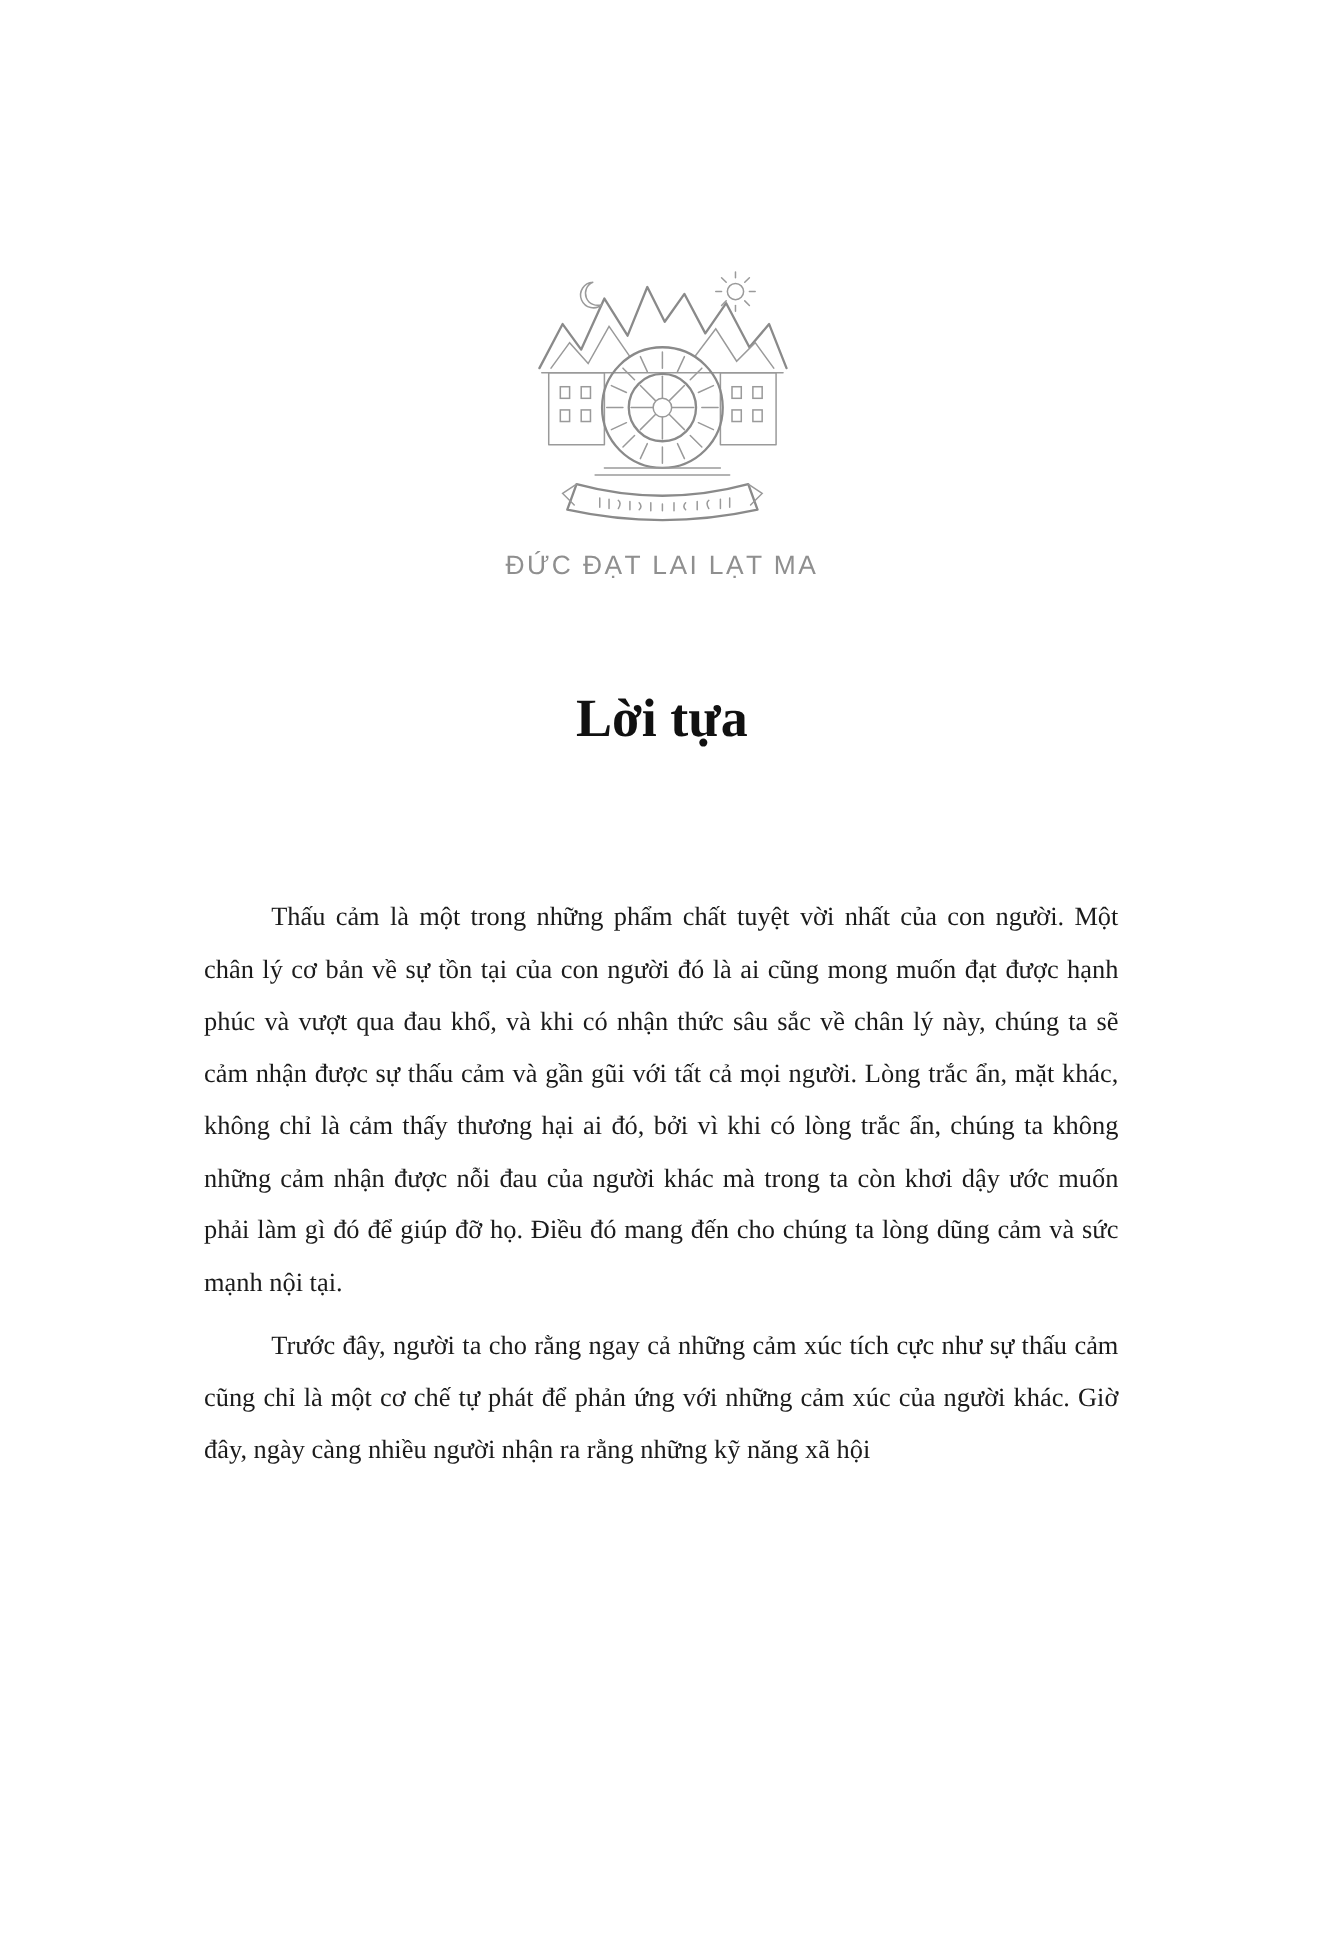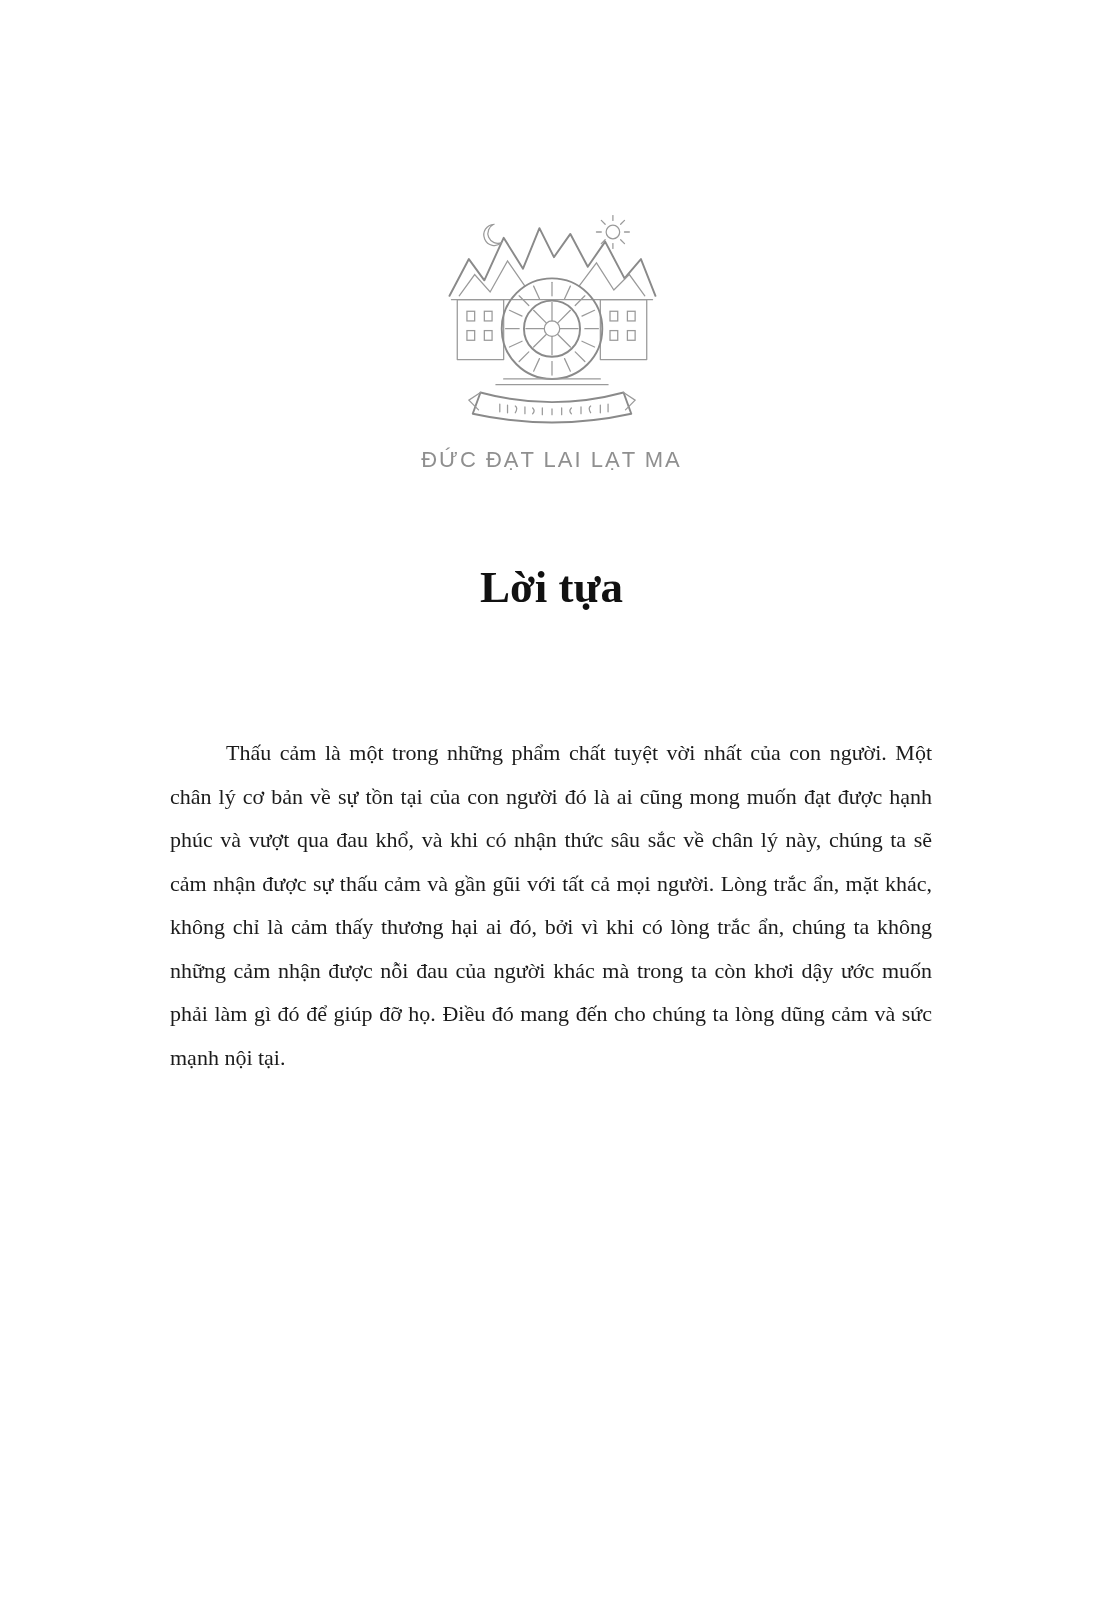--- a/index.html
+++ b/index.html
@@ -1,21 +1,21 @@
 <!DOCTYPE html>
 <html><head>
 <meta charset="utf-8">
 <style>
   * { margin: 0; padding: 0; box-sizing: border-box; }
   html, body { background: #ffffff; }
   .page {
     position: relative;
     width: 1103px;
     height: 1211px;
-    margin: 5px auto;
+    margin: 16px auto;
     background: #ffffff;
     overflow: hidden;
     font-family: "Liberation Serif", serif;
     color: #1b1b1b;
   }
   .emblem-wrap {
     position: absolute;
     top: 198px;
     left: 0;
     width: 100%;
@@ -165,20 +165,21 @@
       </g>
     </svg>
   </div>
 
   <div class="emblem-caption">ĐỨC ĐẠT LAI LẠT MA</div>
 
   <h1 class="page-title">Lời tựa</h1>
 
   <div class="body-text">
     <p>Thấu cảm là một trong những phẩm chất tuyệt vời nhất của con người. Một chân lý cơ bản về sự tồn tại của con người đó là ai cũng mong muốn đạt được hạnh phúc và vượt qua đau khổ, và khi có nhận thức sâu sắc về chân lý này, chúng ta sẽ cảm nhận được sự thấu cảm và gần gũi với tất cả mọi người. Lòng trắc ẩn, mặt khác, không chỉ là cảm thấy thương hại ai đó, bởi vì khi có lòng trắc ẩn, chúng ta không những cảm nhận được nỗi đau của người khác mà trong ta còn khơi dậy ước muốn phải làm gì đó để giúp đỡ họ. Điều đó mang đến cho chúng ta lòng dũng cảm và sức mạnh nội tại.</p>
+    <p>Trước đây, người ta cho rằng ngay cả những cảm xúc tích cực như sự thấu cảm cũng chỉ là một cơ chế tự phát để phản ứng với những cảm xúc của người khác. Giờ đây, ngày càng nhiều người nhận ra rằng những kỹ năng xã hội</p>
   </div>
 
   <div class="footer">
     <span class="section-label">Lời tựa</span>
     <span class="page-number">15</span>
   </div>
 
 </div>
 
 </body></html>

